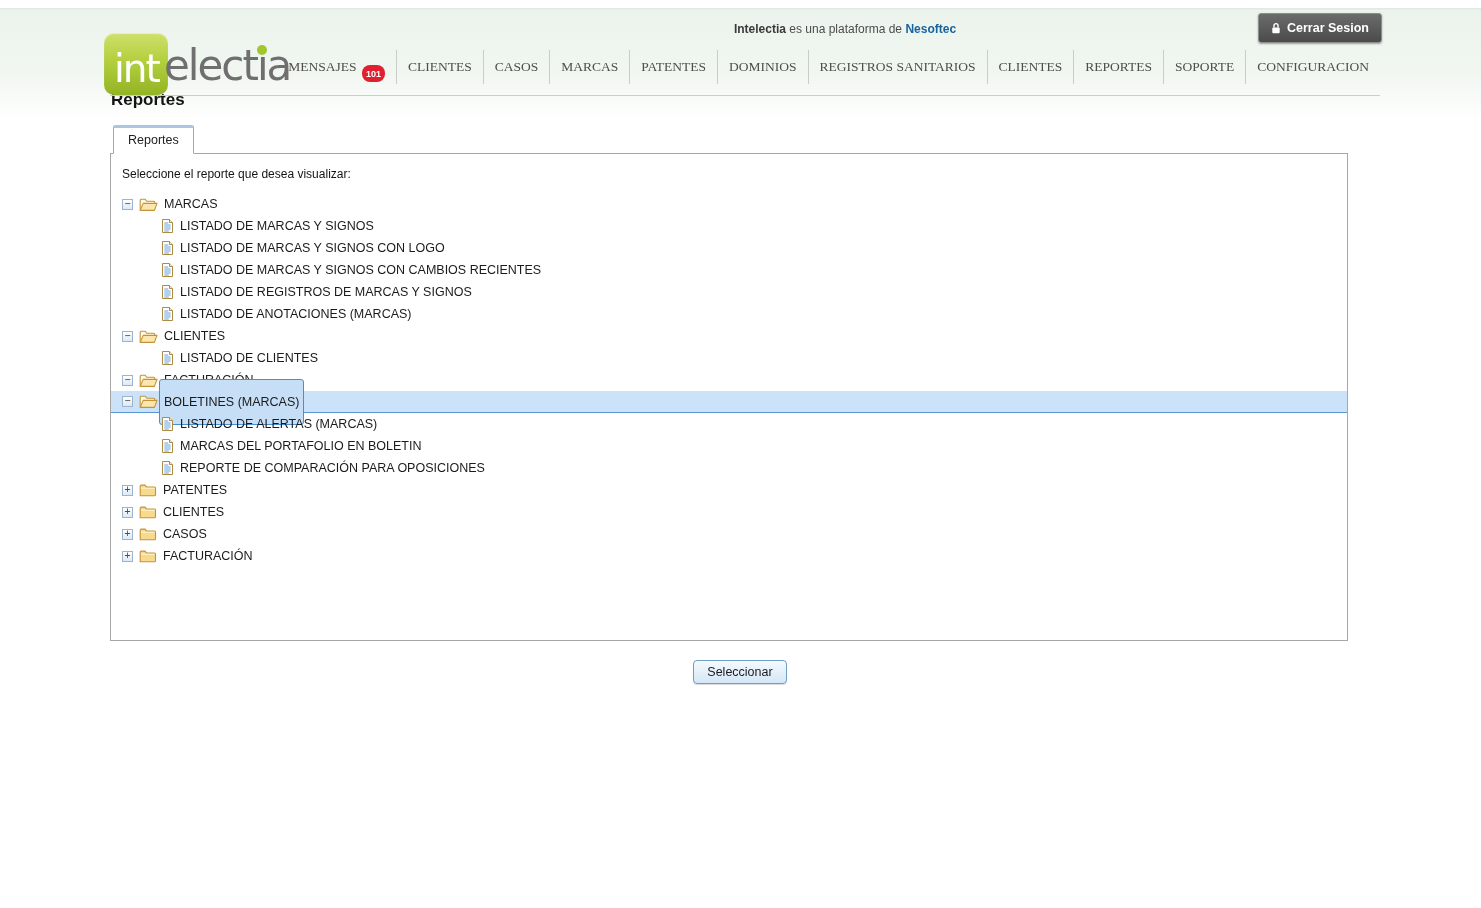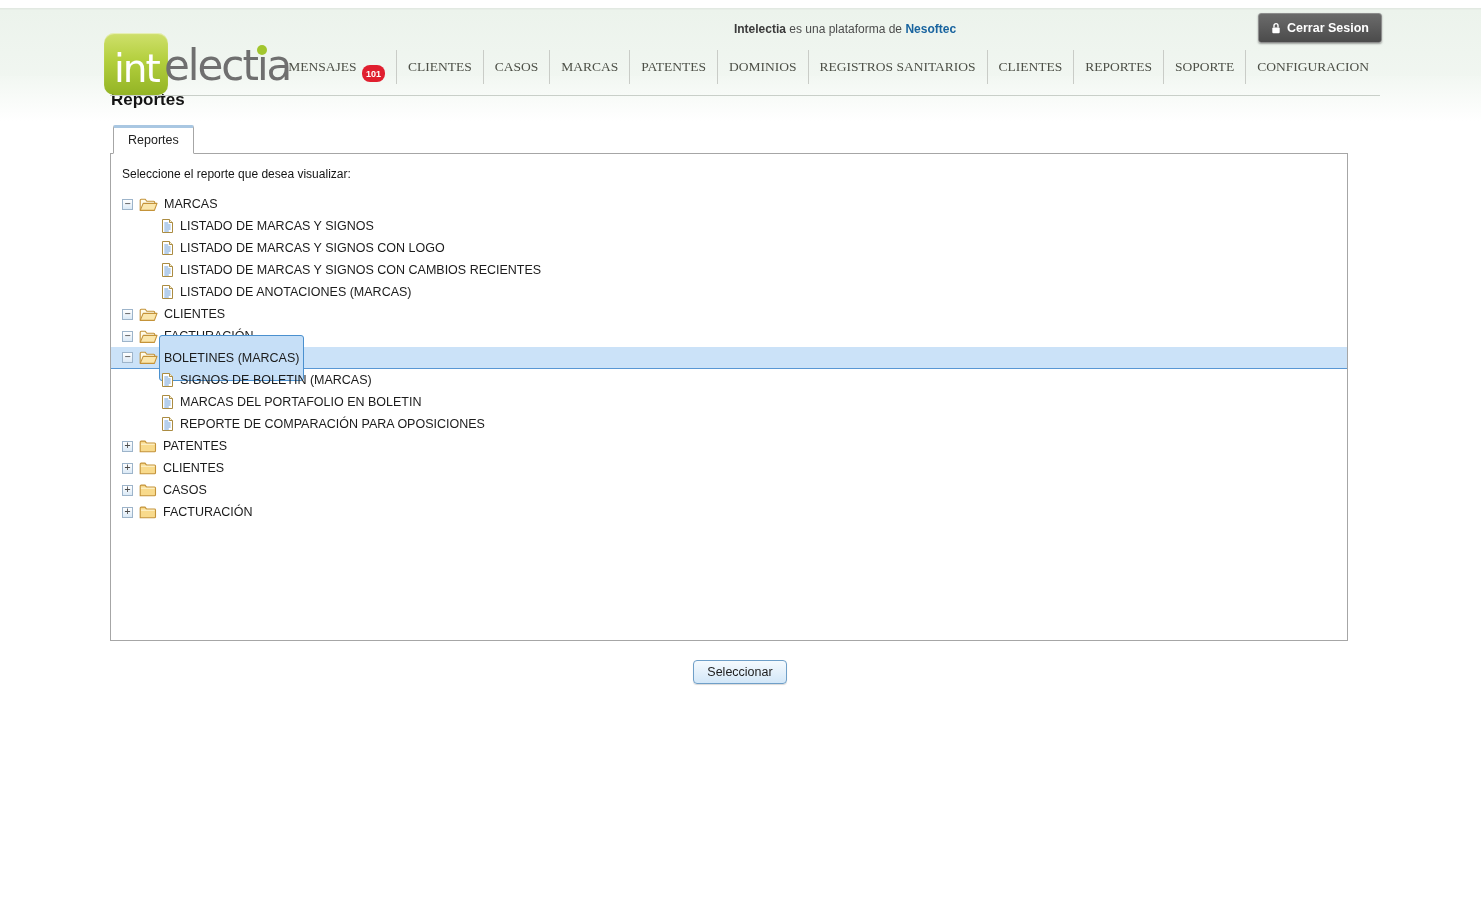--- a/index.html
+++ b/index.html
@@ -290,32 +290,54 @@
   </div>
           <div class="tree-row leaf">
 
     <span class="node-icon">
               <svg width="13" height="16" viewBox="0 0 13 16">
                 <path d="M1.5 1.5 L8.5 1.5 L11.5 4.5 L11.5 14.5 L1.5 14.5 Z" fill="#ffffff" stroke="#ab8c42" stroke-width="1"></path>
                 <path d="M8.5 1.5 L8.5 4.5 L11.5 4.5" fill="#f7efd3" stroke="#ab8c42" stroke-width="1"></path>
                 <path d="M3.3 5 h4 M3.3 7 h6.3 M3.3 9 h6.3 M3.3 11 h6.3 M3.3 13 h4.5" stroke="#6d9fd8" stroke-width="1"></path>
               </svg>
             </span>
+    <span class="node-label">LISTADO DE REGISTROS DE MARCAS Y SIGNOS</span>
+  </div>
+          <div class="tree-row leaf">
+
+    <span class="node-icon">
+              <svg width="13" height="16" viewBox="0 0 13 16">
+                <path d="M1.5 1.5 L8.5 1.5 L11.5 4.5 L11.5 14.5 L1.5 14.5 Z" fill="#ffffff" stroke="#ab8c42" stroke-width="1"></path>
+                <path d="M8.5 1.5 L8.5 4.5 L11.5 4.5" fill="#f7efd3" stroke="#ab8c42" stroke-width="1"></path>
+                <path d="M3.3 5 h4 M3.3 7 h6.3 M3.3 9 h6.3 M3.3 11 h6.3 M3.3 13 h4.5" stroke="#6d9fd8" stroke-width="1"></path>
+              </svg>
+            </span>
     <span class="node-label">LISTADO DE ANOTACIONES (MARCAS)</span>
   </div>
           <div class="tree-row">
     <span class="toggle">−</span>
     <span class="node-icon">
               <svg width="19" height="15" viewBox="0 0 19 15">
                 <path d="M1.2 13 L1.2 3.2 Q1.2 2.2 2.2 2.2 L6.2 2.2 L7.8 4.3 L14.6 4.3 Q15.7 4.3 15.7 5.3 L15.7 6.3" fill="#fffbe9" stroke="#c49339" stroke-width="1.1"></path>
                 <path d="M4.2 6.4 L18 6.4 L15.4 13.4 L1.2 13.4 Z" fill="#fbe7ad" stroke="#c49339" stroke-width="1.1" stroke-linejoin="round"></path>
               </svg>
             </span>
     <span class="node-label">CLIENTES</span>
   </div>
+          <div class="tree-row leaf">
+
+    <span class="node-icon">
+              <svg width="13" height="16" viewBox="0 0 13 16">
+                <path d="M1.5 1.5 L8.5 1.5 L11.5 4.5 L11.5 14.5 L1.5 14.5 Z" fill="#ffffff" stroke="#ab8c42" stroke-width="1"></path>
+                <path d="M8.5 1.5 L8.5 4.5 L11.5 4.5" fill="#f7efd3" stroke="#ab8c42" stroke-width="1"></path>
+                <path d="M3.3 5 h4 M3.3 7 h6.3 M3.3 9 h6.3 M3.3 11 h6.3 M3.3 13 h4.5" stroke="#6d9fd8" stroke-width="1"></path>
+              </svg>
+            </span>
+    <span class="node-label">LISTADO DE CLIENTES</span>
+  </div>
           <div class="tree-row">
     <span class="toggle">−</span>
     <span class="node-icon">
               <svg width="19" height="15" viewBox="0 0 19 15">
                 <path d="M1.2 13 L1.2 3.2 Q1.2 2.2 2.2 2.2 L6.2 2.2 L7.8 4.3 L14.6 4.3 Q15.7 4.3 15.7 5.3 L15.7 6.3" fill="#fffbe9" stroke="#c49339" stroke-width="1.1"></path>
                 <path d="M4.2 6.4 L18 6.4 L15.4 13.4 L1.2 13.4 Z" fill="#fbe7ad" stroke="#c49339" stroke-width="1.1" stroke-linejoin="round"></path>
               </svg>
             </span>
     <span class="node-label">FACTURACIÓN</span>
   </div>
@@ -331,21 +353,21 @@
   </div>
           <div class="tree-row leaf">
 
     <span class="node-icon">
               <svg width="13" height="16" viewBox="0 0 13 16">
                 <path d="M1.5 1.5 L8.5 1.5 L11.5 4.5 L11.5 14.5 L1.5 14.5 Z" fill="#ffffff" stroke="#ab8c42" stroke-width="1"></path>
                 <path d="M8.5 1.5 L8.5 4.5 L11.5 4.5" fill="#f7efd3" stroke="#ab8c42" stroke-width="1"></path>
                 <path d="M3.3 5 h4 M3.3 7 h6.3 M3.3 9 h6.3 M3.3 11 h6.3 M3.3 13 h4.5" stroke="#6d9fd8" stroke-width="1"></path>
               </svg>
             </span>
-    <span class="node-label">SIGNOS DE BOLETIN (MARCAS)</span>
+    <span class="node-label">LISTADO DE ALERTAS (MARCAS)</span>
   </div>
           <div class="tree-row leaf">
 
     <span class="node-icon">
               <svg width="13" height="16" viewBox="0 0 13 16">
                 <path d="M1.5 1.5 L8.5 1.5 L11.5 4.5 L11.5 14.5 L1.5 14.5 Z" fill="#ffffff" stroke="#ab8c42" stroke-width="1"></path>
                 <path d="M8.5 1.5 L8.5 4.5 L11.5 4.5" fill="#f7efd3" stroke="#ab8c42" stroke-width="1"></path>
                 <path d="M3.3 5 h4 M3.3 7 h6.3 M3.3 9 h6.3 M3.3 11 h6.3 M3.3 13 h4.5" stroke="#6d9fd8" stroke-width="1"></path>
               </svg>
             </span>

